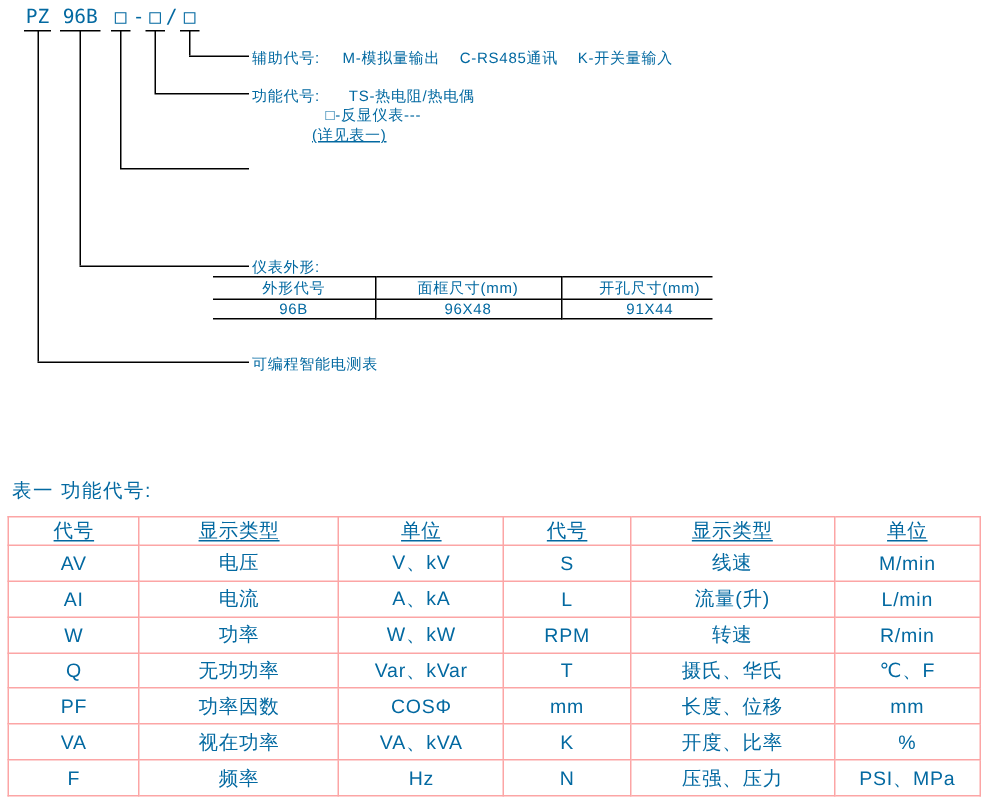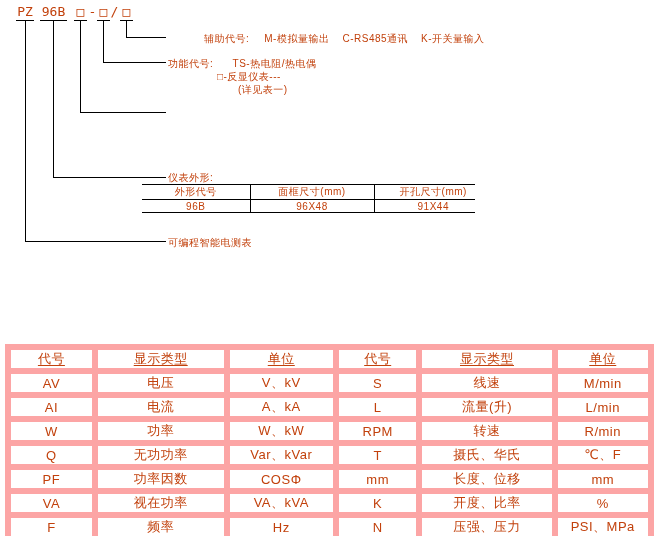--- a/index.html
+++ b/index.html
@@ -1,52 +1,52 @@
 <!DOCTYPE html>
 <html><head>
 <meta charset="utf-8">
 <style>
   * { margin:0; padding:0; box-sizing:border-box; }
   html,body { background:#fff; }
   .page {
     position:relative; width:661px; height:536px; background:#ffffff;
-    color:#c2410c; font-family:"Liberation Sans","DejaVu Sans",sans-serif;
+    color:#0369a1; font-family:"Liberation Sans","DejaVu Sans",sans-serif;
     overflow:hidden;
   }
   
   .model { position:absolute; top:4px; left:0; height:18px; width:100%;
     font-family:"DejaVu Sans Mono",monospace; font-size:13px; }
   .model span { position:absolute; top:0; text-align:center; display:inline-block; }
   .m-ul { border-bottom:1px solid #000; padding-bottom:1px; }
   .m-p1 { left:16px;  width:18px; }
   .m-p2 { left:40px;  width:27px; }
   .m-b1 { left:74px;  width:13px; }
   .m-d  { left:88px;  width:9px;  }
   .m-b2 { left:97px;  width:13px; }
   .m-s  { left:110px; width:9px;  }
   .m-b3 { left:120px; width:13px; }
   
   .vline { position:absolute; width:1px; background:#000; }
   .hline { position:absolute; height:1px; background:#000; }
   
   .callout { position:absolute; font-size:10px; letter-spacing:0.5px; white-space:nowrap; }
-  .aux-row { display:flex; gap:13px;margin-left:36px; }
+  .aux-row { display:flex; gap:13px; }
   .aux-label { margin-right:2px; }
   
   .shape-table { position:absolute; left:142px; top:184px; width:333px; height:26px;
     border-collapse:collapse; table-layout:fixed; font-size:10px; letter-spacing:0.5px; }
   .shape-table td { border:1px solid #000; text-align:center; vertical-align:middle; height:13px; padding:0; }
   .shape-table tr td:first-child { border-left:none; }
   .shape-table tr td:last-child  { border-right:none;padding-left:17px; }
   
   .t1-title { position:absolute; left:8px; top:318px; font-size:13px; letter-spacing:1px; }
   .main-table { position:absolute; left:5px; top:344px; width:649px; height:187px;
     border-collapse:collapse; table-layout:fixed; font-size:13px; }
   .main-table th, .main-table td {
-    border:6px solid #fca5a5; text-align:center; vertical-align:middle;
+    border:1px solid #fca5a5; text-align:center; vertical-align:middle;
     font-weight:normal; padding:0; letter-spacing:0.5px;
   }
   .main-table thead th { height:19px; }
   .main-table thead th span { text-decoration:underline; text-underline-offset:2px; }
 </style>
 </head>
 <body>
 
 <div class="page">
 
@@ -77,41 +77,42 @@
     <span>M-模拟量输出</span>
     <span>C-RS485通讯</span>
     <span>K-开关量输入</span>
   </div>
 
   <div class="callout" style="left:168px; top:57px;">
     <span>功能代号:</span>
     <span style="margin-left:16px;text-align:right;">TS-热电阻/热电偶</span>
   </div>
   <div class="callout" style="left:217px; top:70px;">□-反显仪表---</div>
-  <div class="callout" style="left:238px; top:83px;">(详见表一)</div>
+  <div class="callout" style="left:208px; top:83px;text-decoration:underline;">(详见表一)</div>
 
 
   <div class="callout" style="left:168px; top:171px;">仪表外形:</div>
   <table class="shape-table">
     <tbody>
       <tr>
         <td style="width:108px;">外形代号</td>
         <td style="width:124px;">面框尺寸(mm)</td>
         <td style="width:101px;">开孔尺寸(mm)</td>
       </tr>
       <tr>
         <td>96B</td>
         <td>96X48</td>
         <td>91X44</td>
       </tr>
     </tbody>
   </table>
 
   <div class="callout" style="left:168px; top:236px;">可编程智能电测表</div>
 
+  <div class="t1-title">表一 功能代号:</div>
 
   <table class="main-table">
     <colgroup>
       <col style="width:13.5%">
         <col style="width:20.5%">
         <col style="width:17%">
       <col style="width:13%">
         <col style="width:21%">
         <col style="width:15%">
     </colgroup>

